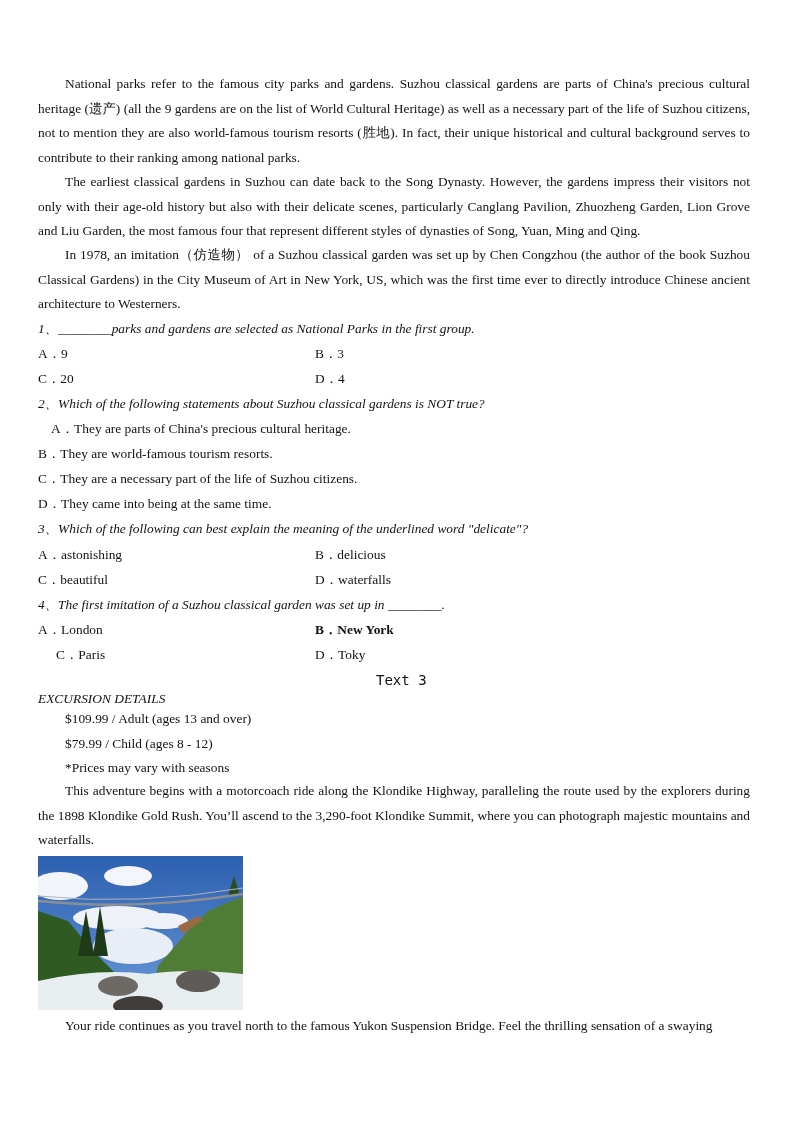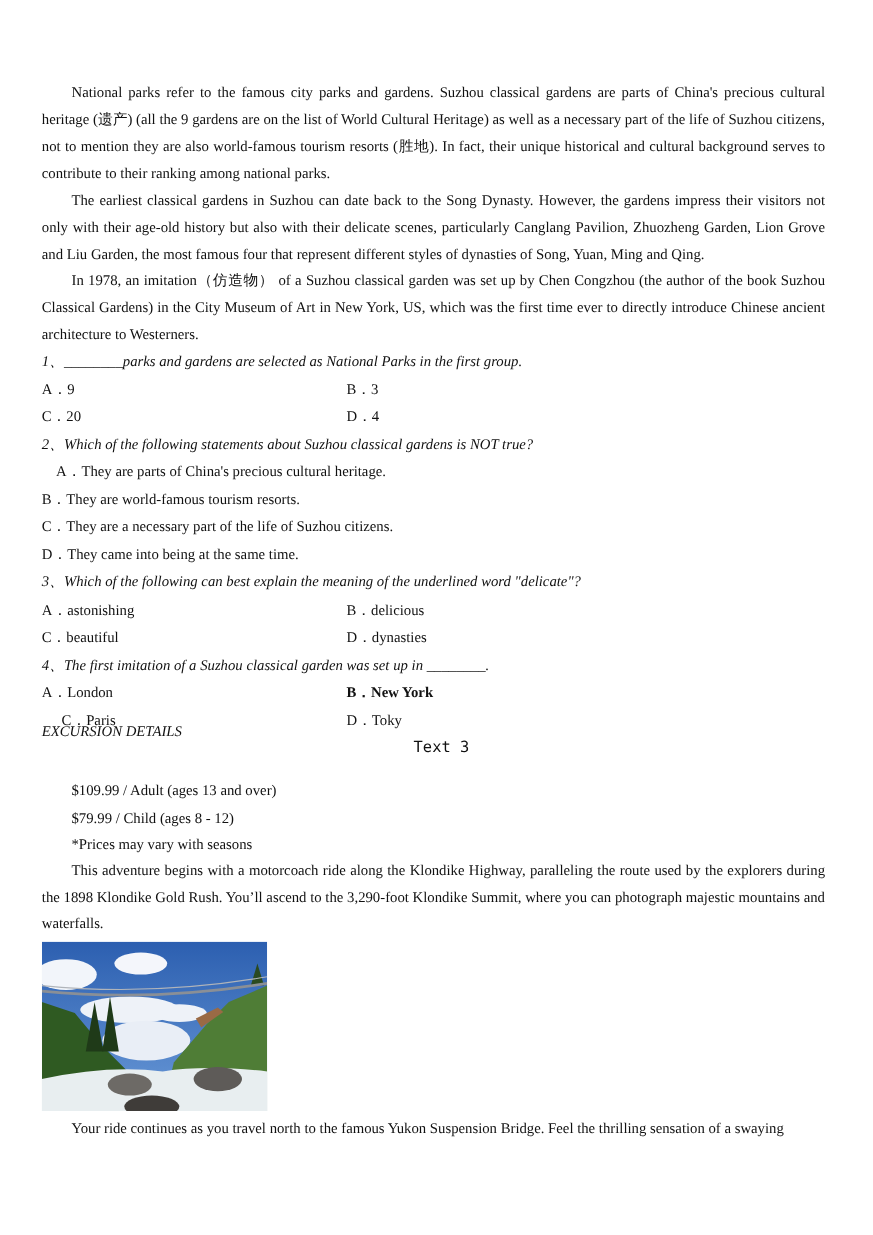--- a/index.html
+++ b/index.html
@@ -33,30 +33,30 @@
 <div class="line" style="top:395px;">2、Which of the following statements about Suzhou classical gardens is NOT true?</div>
 <div class="opt" style="left:35px; top:420px;margin-left:16px;">A．They are parts of China's precious cultural heritage.</div>
 <div class="opt" style="left:38px; top:445px;">B．They are world-famous tourism resorts.</div>
 <div class="opt" style="left:38px; top:470px;">C．They are a necessary part of the life of Suzhou citizens.</div>
 <div class="opt" style="left:38px; top:495px;">D．They came into being at the same time.</div>
 
 <div class="line" style="top:520px;">3、Which of the following can best explain the meaning of the underlined word "delicate"?</div>
 <div class="opt" style="left:38px; top:546px;">A．astonishing</div>
 <div class="opt" style="left:315px; top:546px;">B．delicious</div>
 <div class="opt" style="left:38px; top:571px;">C．beautiful</div>
-<div class="opt" style="left:315px; top:571px;">D．dynasties</div>
+<div class="opt" style="left:315px; top:571px;">D．waterfalls</div>
 
 <div class="line" style="top:596px;">4、The first imitation of a Suzhou classical garden was set up in ________.</div>
 <div class="opt" style="left:38px; top:621px;">A．London</div>
 <div class="opt" style="left:315px; top:621px;font-weight:bold;">B．New York</div>
 <div class="opt" style="left:38px; top:646px;margin-left:18px;">C．Paris</div>
 <div class="opt" style="left:315px; top:646px;">D．Toky</div>
 
 <div class="opt mono" style="left:376px; top:671px;">Text 3</div>
-<div class="line" style="top:656px;">EXCURSION DETAILS</div>
+<div class="line" style="top:690px;">EXCURSION DETAILS</div>
 <div class="opt" style="left:65px; top:710px;">$109.99 / Adult (ages 13 and over)</div>
 <div class="opt" style="left:65px; top:735px;">$79.99 / Child (ages 8 - 12)</div>
 <div class="opt" style="left:65px; top:759px;">*Prices may vary with seasons</div>
 
 <div class="para indent" style="top:779px;">This adventure begins with a motorcoach ride along the Klondike Highway, paralleling the route used by the explorers during the 1898 Klondike Gold Rush. You’ll ascend to the 3,290-foot Klondike Summit, where you can photograph majestic mountains and waterfalls.</div>
 
 <div class="photo" title="Suspension bridge over a rushing river between forested mountains">
   <svg width="205" height="154" viewBox="0 0 205 154" xmlns="http://www.w3.org/2000/svg">
     <defs>
       <linearGradient id="sky" x1="0" y1="0" x2="0" y2="1">

